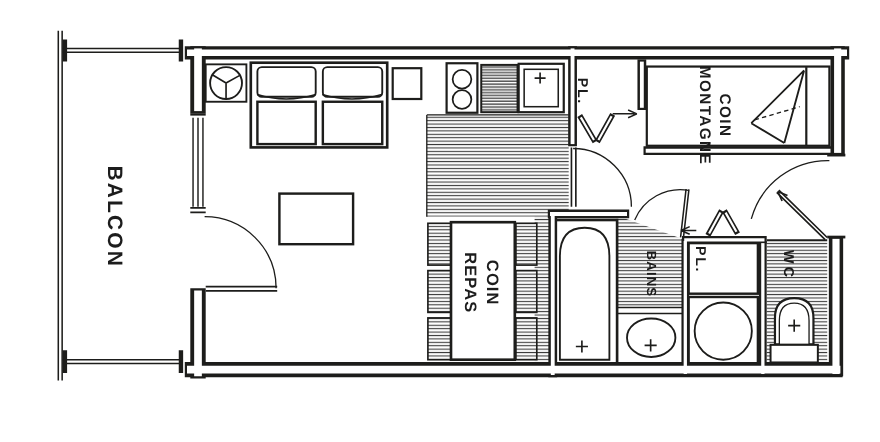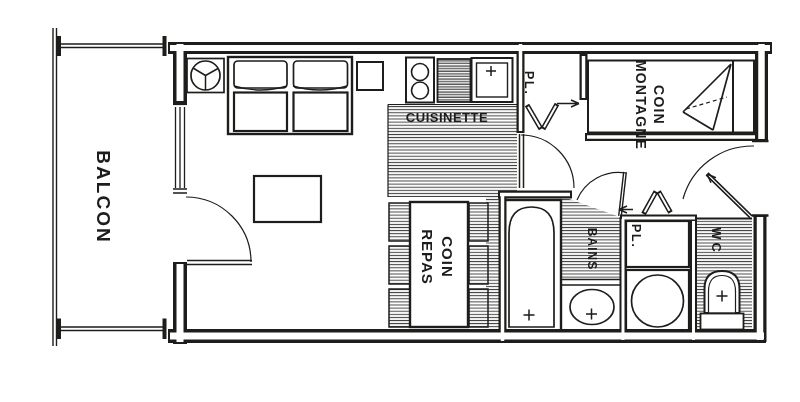--- a/index.html
+++ b/index.html
@@ -184,21 +184,20 @@
     <path d="M557,103.5 H577 M579,103.5 L571,100 M579,103.5 L571,107" stroke="#1d1d1b" stroke-width="1.4" fill="none"></path>
   </g>
   <g>
     <path d="M643.5,214 L656,191.5 M658.5,191.5 L670.5,212.5" stroke="#1d1d1b" stroke-width="5" fill="none"></path>
     <path d="M644.6,212.2 L655,193.2 M659.6,193.3 L669.5,210.7" stroke="#ffffff" stroke-width="2" fill="none"></path>
     <path d="M633,209.5 H621 M619,209.5 L627,206 M619,209.5 L627,213" stroke="#1d1d1b" stroke-width="1.4" fill="none"></path>
   </g>
 </svg>
 
 <div class="lbl rot" style="left:103px;top:197px;font-size:19px;letter-spacing:2px">BALCON</div>
-<div class="lbl" style="left:447px;top:118px;font-size:13px;letter-spacing:0.5px">CUISINETTE</div>
 <div class="lbl rot" style="left:437px;top:257px;font-size:15px;letter-spacing:1px">COIN
 REPAS</div>
 <div class="lbl rot" style="left:650px;top:105px;font-size:14px;letter-spacing:1.2px">COIN
 MONTAGNE</div>
 <div class="lbl rot" style="left:591px;top:249px;font-size:12px;letter-spacing:1px">BAINS</div>
 <div class="lbl rot" style="left:716px;top:241px;font-size:13px;letter-spacing:3px">WC</div>
 <div class="lbl rot" style="left:529px;top:83px;font-size:13px;letter-spacing:1.5px">PL.</div>
 <div class="lbl rot" style="left:636px;top:236px;font-size:13px;letter-spacing:1.5px">PL.</div>
 
 </div>

